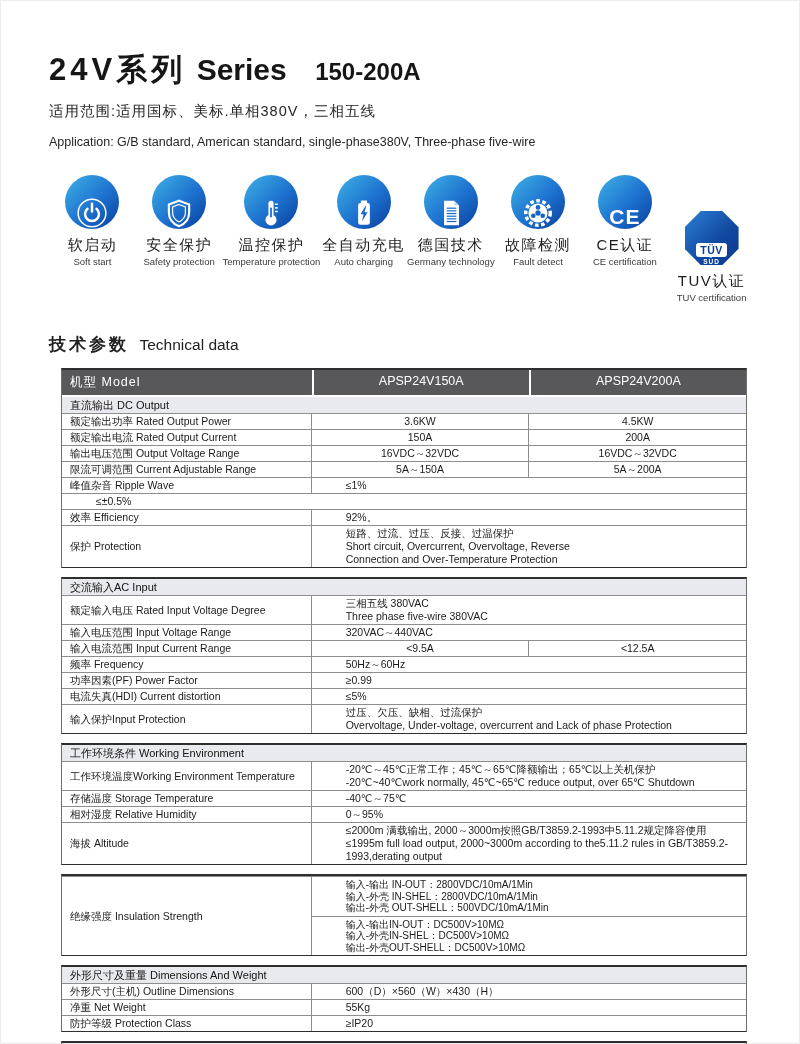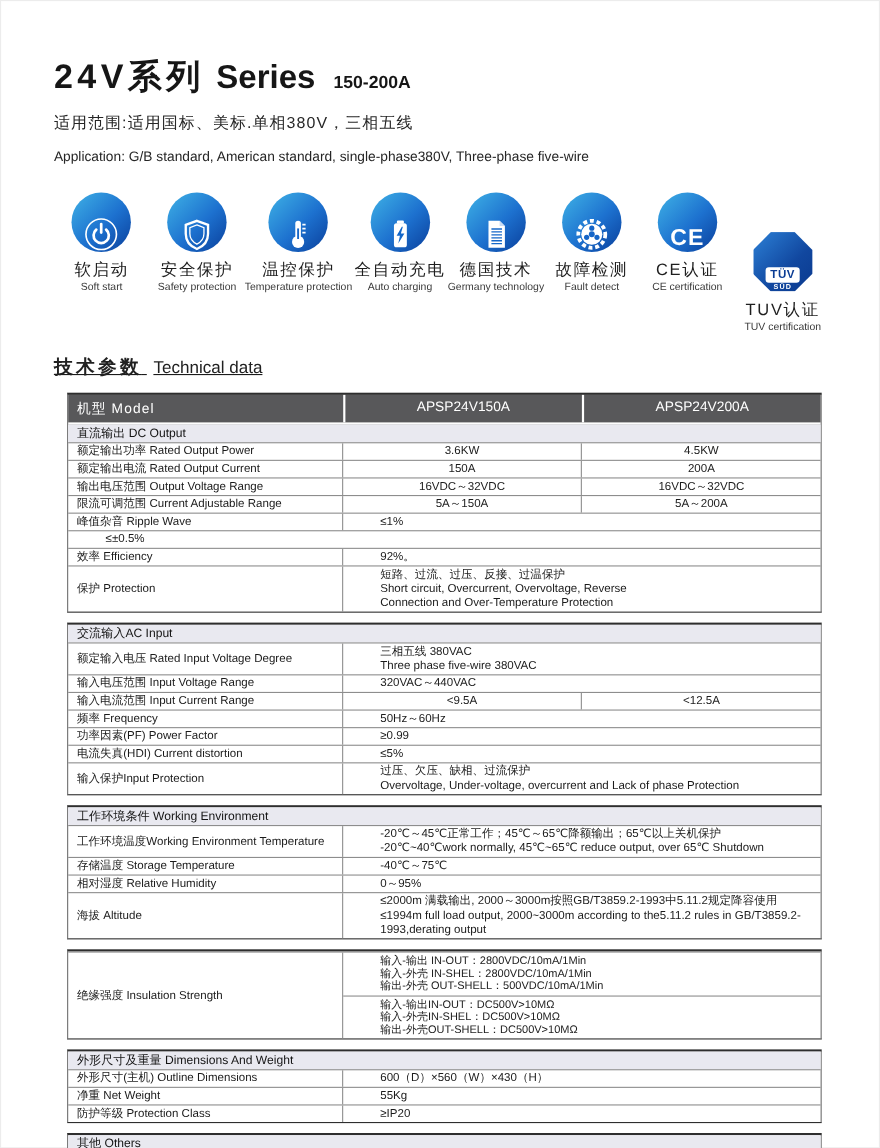--- a/index.html
+++ b/index.html
@@ -8,21 +8,21 @@
     width:800px; height:1044px; background:#ffffff;
     font-family:"Liberation Sans","DejaVu Sans",sans-serif;
     color:#1b1b1b; overflow:hidden;
   }
   .page { width:800px; height:1044px; padding:48px 52px 0 48px; border:1px solid #ececec; }
 
   
   .title-line { white-space:nowrap; color:#161616; }
   .title-cn { font-size:31px; font-weight:bold; letter-spacing:4px; }
   .title-en { font-size:30px; font-weight:bold; margin-left:6px; }
-  .title-range { font-size:16px; font-weight:bold; margin-left:12px; }
+  .title-range { font-size:24px; font-weight:bold; margin-left:24px; }
   .subtitle-cn { margin-top:11px; font-size:14.5px; color:#262626; letter-spacing:1px; }
   .subtitle-en { margin-top:14px; font-size:12.5px; color:#262626; }
 
   
   .features { display:flex; margin-top:26px; width:706px; }
   .feature { flex:1 1 0; display:flex; flex-direction:column; align-items:center; }
   .ficon {
     width:54px; height:54px; border-radius:50%;
     background:linear-gradient(135deg,#3fb2e6 0%,#1d71cf 55%,#0a3f9b 100%);
     display:flex; flex-direction:column; align-items:center; justify-content:flex-end;
@@ -37,21 +37,21 @@
   .ce-text { color:#fff; font-size:21px; font-weight:bold; letter-spacing:1px; }
   .tuv-box {
     background:#fff; color:#0b3c94; font-weight:bold; font-size:10.5px;
     padding:1px 4px; border-radius:3px; line-height:12px; letter-spacing:0.5px;
   }
   .tuv-sud { color:#fff; font-size:6.5px; font-weight:bold; margin-top:1px; letter-spacing:1px; }
   .fcn { margin-top:7px; font-size:15px; color:#1e1e1e; letter-spacing:1.5px; white-space:nowrap; }
   .fen { margin-top:1px; font-size:9.5px; color:#3a3a3a; white-space:nowrap; }
 
   
-  .tech-heading { margin-top:19px; margin-bottom:12px;text-decoration:underline; }
+  .tech-heading { margin-top:30px; margin-bottom:12px; }
   .th-cn { font-size:17px; font-weight:bold; letter-spacing:3px; color:#212121; }
   .th-en { font-size:15.5px; margin-left:6px; color:#212121; }
 
   
   #tech-table { margin-left:12px; width:686px; }
   .tbl-block {
     border:1px solid #6e6e6e;
     border-top:2px solid #2e2e2e;
     border-bottom:1.5px solid #2e2e2e;
     margin-bottom:9px; background:#fff;
@@ -333,21 +333,21 @@
         <div class="trow">
           <div class="lbl">相对湿度  Relative Humidity</div>
           <div class="cell span">
             <div class="line">0～95%</div>
           </div>
         </div>
         <div class="trow">
           <div class="lbl">海拔 Altitude</div>
           <div class="cell span">
             <div class="line">≤2000m 满载输出, 2000～3000m按照GB/T3859.2-1993中5.11.2规定降容使用</div>
-            <div class="line">≤1994m full load output,  2000~3000m according to the5.11.2 rules in GB/T3859.2-</div>
+            <div class="line">≤1995m full load output,  2000~3000m according to the5.11.2 rules in GB/T3859.2-</div>
             <div class="line">1993,derating output</div>
           </div>
         </div>
       </div>
       <div class="tbl-block">
         <div class="trow">
           <div class="lbl">绝缘强度 Insulation Strength</div>
           <div class="cell span stacked">
             <div class="group">
               <div class="line">输入-输出  IN-OUT：2800VDC/10mA/1Min</div>

